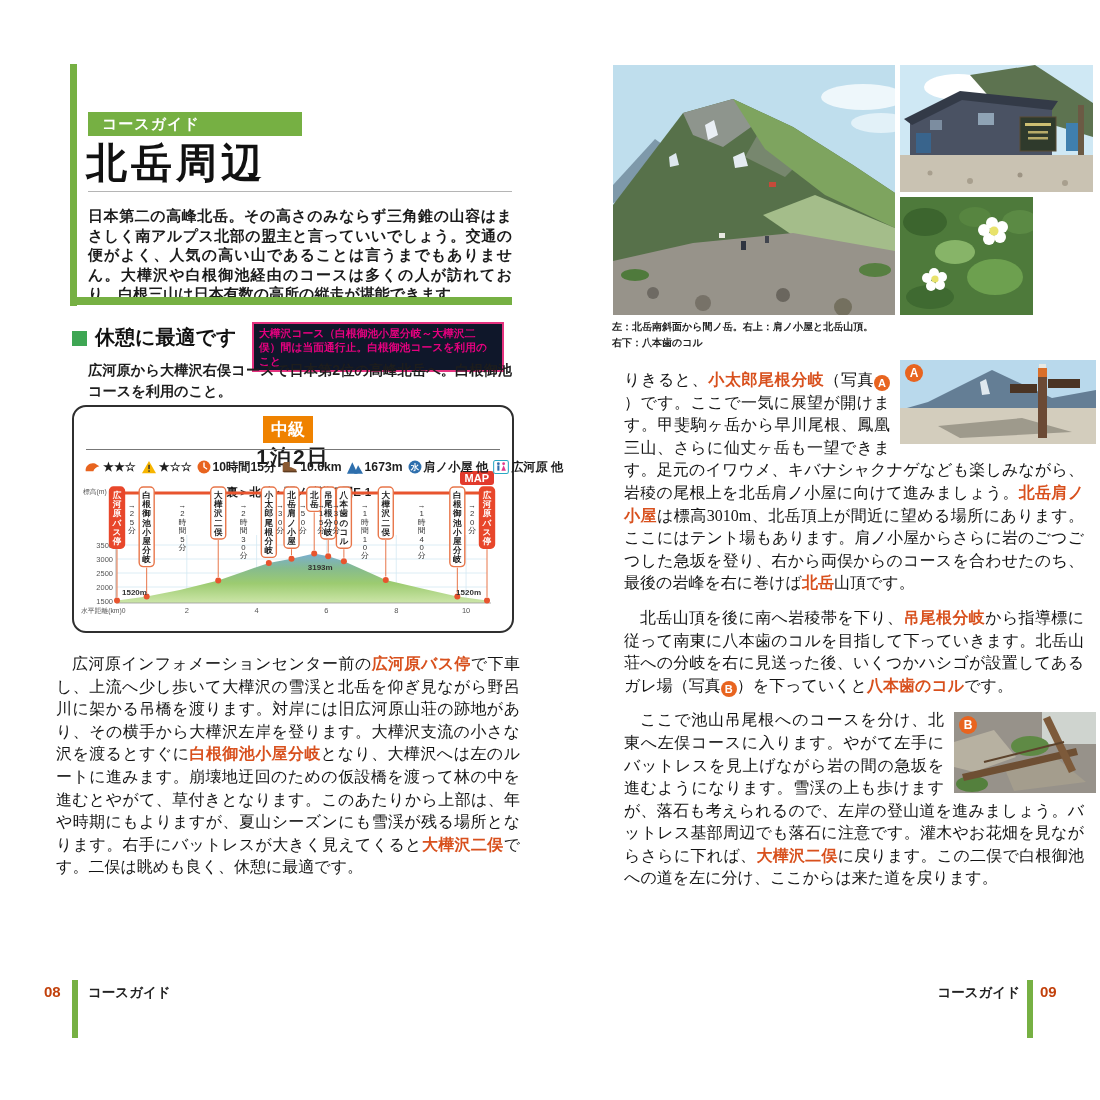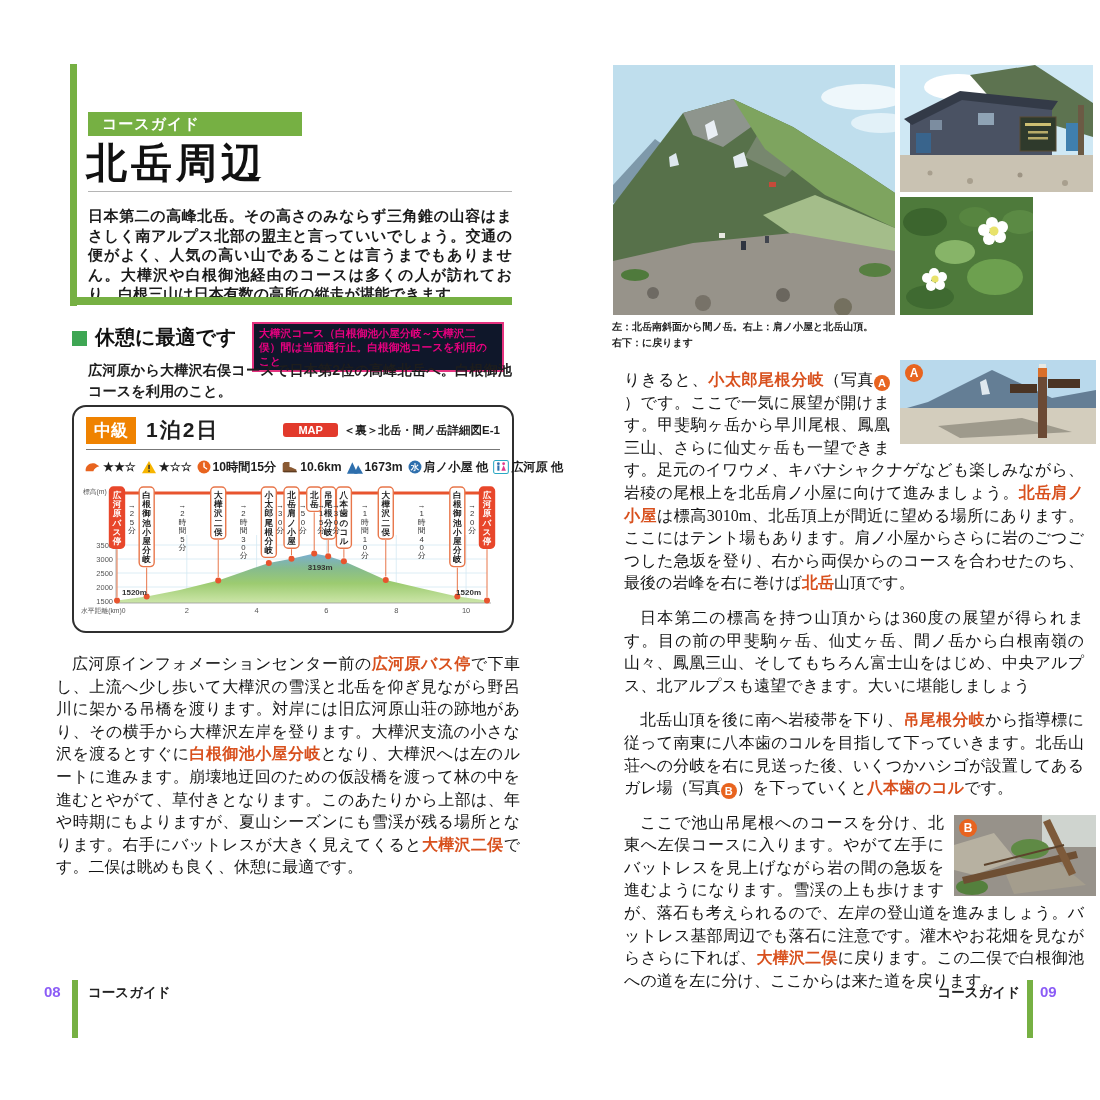--- a/index.html
+++ b/index.html
@@ -16,44 +16,44 @@
   #intro{left:88px;top:206px;width:424px;font-size:15px;line-height:19.6px;font-weight:bold;
          text-align:justify;color:#1b1b1b;}
   
   #sec-square{left:72px;top:331px;width:15px;height:15px;background:#3ea653;}
   #sec-heading{left:95px;top:324px;font-size:20px;font-weight:bold;color:#111;}
   #notice{left:252px;top:322px;width:238px;border:2px solid #e5327f;background:#0f172a;
           color:#e5007f;font-size:10.8px;font-weight:bold;line-height:14px;padding:2px 5px;}
   #lead{left:88px;top:360px;width:424px;font-size:14.2px;line-height:21px;font-weight:bold;text-align:justify;}
   
   #course-box{left:72px;top:405px;width:438px;height:224px;border:2.5px solid #2f2f2f;border-radius:14px;background:#fff;}
-  #cb-row1{position:absolute;left:12px;top:9px;width:414px;height:28px;display:flex;align-items:center;}
+  #cb-row1{position:absolute;left:12px;top:9px;width:414px;height:28px;display:flex;align-items:center;flex-direction:column;}
   #level-badge{background:#ef8200;color:#fff;font-size:17px;font-weight:bold;padding:2px 8px;margin-right:10px;}
   #duration{font-size:21px;font-weight:bold;letter-spacing:2px;}
   #map-badge{background:#e23a2c;color:#fff;font-size:11px;font-weight:bold;border-radius:3px;
-             padding:1px 15px;margin-left:auto;margin-right:6px;}
+             padding:1px 5px;margin-left:auto;margin-right:6px;}
   #map-ref{font-size:11.5px;font-weight:bold;}
   #cb-divider{position:absolute;left:12px;top:42px;width:414px;height:1px;background:#777;}
   #stats-row{position:absolute;left:10px;top:47px;width:420px;height:26px;display:flex;align-items:center;gap:5px;
              font-size:12.2px;font-weight:bold;white-space:nowrap;}
   .stat{display:flex;align-items:center;gap:2px;}
   .stat svg{display:block;}
   #chart-wrap{position:absolute;left:5px;top:76px;width:424px;height:142px;}
   
   .bodytext{font-family:"Liberation Serif","DejaVu Serif",serif;font-size:16px;line-height:22.6px;
             text-align:justify;color:#141414;}
   #body-left{left:44px;top:641px;width:488px;}
   .para{margin:12px;}
   .ind{text-indent:1em;}
   .em{color:#d8501d;font-weight:bold;}
   .pbadge{display:inline-block;width:16px;height:16px;border-radius:50%;background:#e8641f;color:#fff;
           font-family:"Liberation Sans",sans-serif;font-size:11px;line-height:16px;font-weight:bold;
           text-align:center;text-indent:0;vertical-align:-2px;}
   
-  .pgnum{font-size:15px;font-weight:bold;color:#8b5cf6;}
+  .pgnum{font-size:15px;font-weight:bold;color:#c2410c;}
   .pglabel{font-size:13.5px;font-weight:bold;color:#222;}
   .fbar{width:6px;height:58px;background:#76b043;}
   
   .photo{overflow:hidden;}
   .photo svg{display:block;}
   #caption{left:612px;top:319px;width:482px;font-size:10px;font-weight:bold;line-height:15.5px;color:#222;}
   #rtext{left:612px;top:357px;width:484px;}
   .pfloat{float:right;position:relative;margin:3px 0 6px 10px;}
   #photo-a{width:196px;height:84px;}
   #photo-b{width:142px;height:81px;}
@@ -328,42 +328,41 @@
       <circle cx="40" cy="88" r="5" fill="#fff"></circle>
         <circle cx="31" cy="89" r="5" fill="#fff"></circle>
       <circle cx="27" cy="81" r="5" fill="#fff"></circle>
         <circle cx="35" cy="82" r="3.5" fill="#e8e26b"></circle>
     </g>
   </svg>
 </div>
 
 <div class="abs" id="caption">
   <div>左：北岳南斜面から間ノ岳。右上：肩ノ小屋と北岳山頂。</div>
-  <div>右下：に戻ります</div>
+  <div>右下：八本歯のコル</div>
 </div>
 
 <div class="abs bodytext" id="rtext">
   <div class="pfloat photo" id="photo-a">
     <svg width="196" height="84" viewBox="0 0 196 84">
       <rect width="196" height="84" fill="#b9d9ec"></rect>
       <polygon points="28,42 92,10 152,38 196,30 196,54 0,56 0,50" fill="#647e95"></polygon>
       <polygon points="80,22 86,19 90,34 82,35" fill="#dfe8ee"></polygon>
       <rect x="0" y="48" width="196" height="36" fill="#d3cdbd"></rect>
       <polygon points="38,66 122,58 172,72 60,78" fill="#8c887c" opacity="0.75"></polygon>
       <rect x="138" y="8" width="9" height="70" fill="#6b4a35"></rect>
       <rect x="138" y="8" width="9" height="9" fill="#d96f2a"></rect>
       <rect x="110" y="24" width="27" height="9" fill="#4a3424"></rect>
       <rect x="148" y="19" width="32" height="9" fill="#4a3424"></rect>
       <rect x="139" y="4" width="7" height="4" fill="#e8e8e2"></rect>
     </svg>
     <span class="abadge">A</span>
   </div>
   <div id="rparas-before">
       <p class="para">りきると、<span class="em">小太郎尾根分岐</span>（写真<span class="pbadge">A</span>）です。ここで一気に展望が開けます。甲斐駒ヶ岳から早川尾根、鳳凰三山、さらに仙丈ヶ岳も一望できます。足元のイワウメ、キバナシャクナゲなども楽しみながら、岩稜の尾根上を北岳肩ノ小屋に向けて進みましょう。<span class="em">北岳肩ノ小屋</span>は標高3010m、北岳頂上が間近に望める場所にあります。ここにはテント場もあります。肩ノ小屋からさらに岩のごつごつした急坂を登り、右から両俣からのコースを合わせたのち、最後の岩峰を右に巻けば<span class="em">北岳</span>山頂です。</p>
-      <p class="para ind">日本第二の標高を持つ山頂からは360度の展望が得られます。目の前の甲斐駒ヶ岳、仙丈ヶ岳、間ノ岳から白根南嶺の山々、鳳凰三山、そしてもちろん富士山をはじめ、中央アルプス、北アルプスも遠望できます。大いに堪能しましょう</p>
       <p class="para ind">北岳山頂を後に南へ岩稜帯を下り、<span class="em">吊尾根分岐</span>から指導標に従って南東に八本歯のコルを目指して下っていきます。北岳山荘への分岐を右に見送った後、いくつかハシゴが設置してあるガレ場（写真<span class="pbadge">B</span>）を下っていくと<span class="em">八本歯のコル</span>です。</p>
     </div>
   <div class="pfloat photo" id="photo-b">
     <svg width="142" height="81" viewBox="0 0 142 81">
       <rect width="142" height="81" fill="#97928a"></rect>
       <rect x="88" y="0" width="54" height="32" fill="#cfd4cf"></rect>
       <polygon points="0,30 40,18 62,45 20,60 0,55" fill="#b7b1a1"></polygon>
       <polygon points="50,55 100,44 132,70 60,79" fill="#a49d8d"></polygon>
       <ellipse cx="76" cy="34" rx="19" ry="10" fill="#5f8a45"></ellipse>
       <ellipse cx="18" cy="72" rx="16" ry="8" fill="#54803d"></ellipse>

